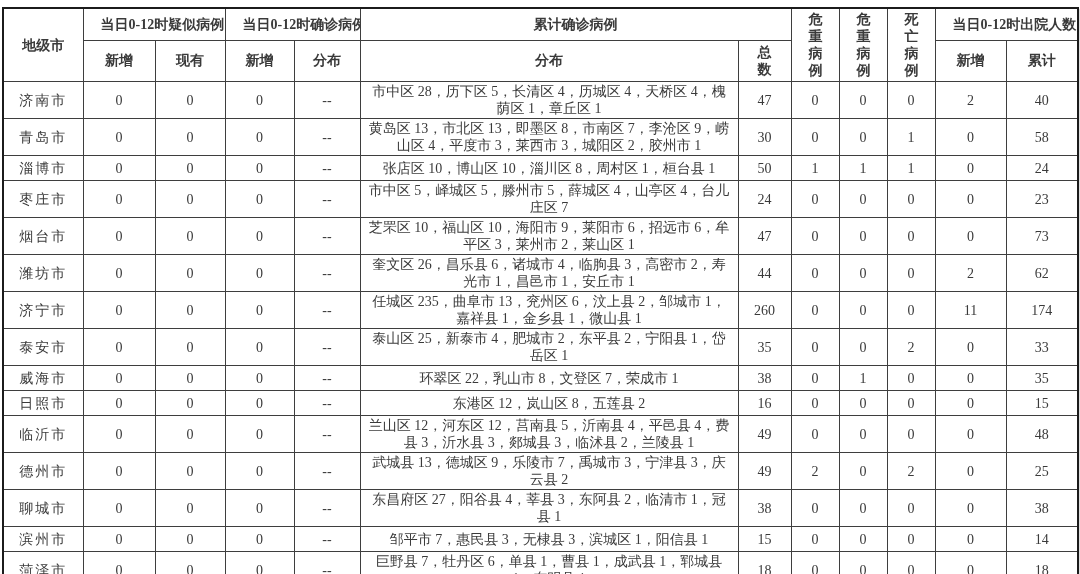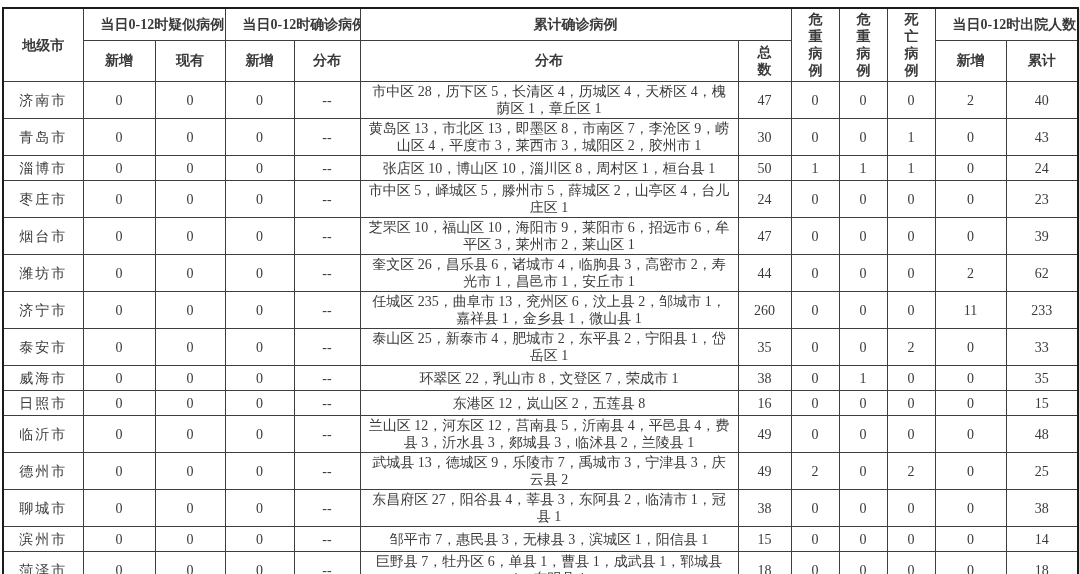--- a/index.html
+++ b/index.html
@@ -103,21 +103,21 @@
         <td data-name="cell-suspected-new">0</td>
         <td data-name="cell-suspected-existing">0</td>
         <td data-name="cell-confirmed-new">0</td>
         <td data-name="cell-confirmed-dist">--</td>
         <td data-name="cell-cumulative-dist" class="dist">黄岛区 13，市北区 13，即墨区 8，市南区 7，李沧区 9，崂山区 4，平度市 3，莱西市 3，城阳区 2，胶州市 1</td>
         <td data-name="cell-cumulative-total">30</td>
         <td data-name="cell-severe">0</td>
         <td data-name="cell-critical">0</td>
         <td data-name="cell-death">1</td>
         <td data-name="cell-discharged-new">0</td>
-        <td data-name="cell-discharged-total">43</td>
+        <td data-name="cell-discharged-total">58</td>
       </tr>
       <tr data-name="table-row">
         <td data-name="cell-city" class="city">淄博市</td>
         <td data-name="cell-suspected-new">0</td>
         <td data-name="cell-suspected-existing">0</td>
         <td data-name="cell-confirmed-new">0</td>
         <td data-name="cell-confirmed-dist">--</td>
         <td data-name="cell-cumulative-dist" class="dist">张店区 10，博山区 10，淄川区 8，周村区 1，桓台县 1</td>
         <td data-name="cell-cumulative-total">50</td>
         <td data-name="cell-severe">1</td>
@@ -125,41 +125,41 @@
         <td data-name="cell-death">1</td>
         <td data-name="cell-discharged-new">0</td>
         <td data-name="cell-discharged-total">24</td>
       </tr>
       <tr data-name="table-row">
         <td data-name="cell-city" class="city">枣庄市</td>
         <td data-name="cell-suspected-new">0</td>
         <td data-name="cell-suspected-existing">0</td>
         <td data-name="cell-confirmed-new">0</td>
         <td data-name="cell-confirmed-dist">--</td>
-        <td data-name="cell-cumulative-dist" class="dist">市中区 5，峄城区 5，滕州市 5，薛城区 2，山亭区 4，台儿庄区 1</td>
+        <td data-name="cell-cumulative-dist" class="dist">市中区 5，峄城区 5，滕州市 5，薛城区 4，山亭区 4，台儿庄区 7</td>
         <td data-name="cell-cumulative-total">24</td>
         <td data-name="cell-severe">0</td>
         <td data-name="cell-critical">0</td>
         <td data-name="cell-death">0</td>
         <td data-name="cell-discharged-new">0</td>
         <td data-name="cell-discharged-total">23</td>
       </tr>
       <tr data-name="table-row">
         <td data-name="cell-city" class="city">烟台市</td>
         <td data-name="cell-suspected-new">0</td>
         <td data-name="cell-suspected-existing">0</td>
         <td data-name="cell-confirmed-new">0</td>
         <td data-name="cell-confirmed-dist">--</td>
         <td data-name="cell-cumulative-dist" class="dist">芝罘区 10，福山区 10，海阳市 9，莱阳市 6，招远市 6，牟平区 3，莱州市 2，莱山区 1</td>
         <td data-name="cell-cumulative-total">47</td>
         <td data-name="cell-severe">0</td>
         <td data-name="cell-critical">0</td>
         <td data-name="cell-death">0</td>
         <td data-name="cell-discharged-new">0</td>
-        <td data-name="cell-discharged-total">39</td>
+        <td data-name="cell-discharged-total">73</td>
       </tr>
       <tr data-name="table-row">
         <td data-name="cell-city" class="city">潍坊市</td>
         <td data-name="cell-suspected-new">0</td>
         <td data-name="cell-suspected-existing">0</td>
         <td data-name="cell-confirmed-new">0</td>
         <td data-name="cell-confirmed-dist">--</td>
         <td data-name="cell-cumulative-dist" class="dist">奎文区 26，昌乐县 6，诸城市 4，临朐县 3，高密市 2，寿光市 1，昌邑市 1，安丘市 1</td>
         <td data-name="cell-cumulative-total">44</td>
         <td data-name="cell-severe">0</td>
@@ -173,21 +173,21 @@
         <td data-name="cell-suspected-new">0</td>
         <td data-name="cell-suspected-existing">0</td>
         <td data-name="cell-confirmed-new">0</td>
         <td data-name="cell-confirmed-dist">--</td>
         <td data-name="cell-cumulative-dist" class="dist">任城区 235，曲阜市 13，兖州区 6，汶上县 2，邹城市 1，嘉祥县 1，金乡县 1，微山县 1</td>
         <td data-name="cell-cumulative-total">260</td>
         <td data-name="cell-severe">0</td>
         <td data-name="cell-critical">0</td>
         <td data-name="cell-death">0</td>
         <td data-name="cell-discharged-new">11</td>
-        <td data-name="cell-discharged-total">233</td>
+        <td data-name="cell-discharged-total">174</td>
       </tr>
       <tr data-name="table-row">
         <td data-name="cell-city" class="city">泰安市</td>
         <td data-name="cell-suspected-new">0</td>
         <td data-name="cell-suspected-existing">0</td>
         <td data-name="cell-confirmed-new">0</td>
         <td data-name="cell-confirmed-dist">--</td>
         <td data-name="cell-cumulative-dist" class="dist">泰山区 25，新泰市 4，肥城市 2，东平县 2，宁阳县 1，岱岳区 1</td>
         <td data-name="cell-cumulative-total">35</td>
         <td data-name="cell-severe">0</td>
@@ -209,21 +209,21 @@
         <td data-name="cell-death">0</td>
         <td data-name="cell-discharged-new">0</td>
         <td data-name="cell-discharged-total">35</td>
       </tr>
       <tr data-name="table-row">
         <td data-name="cell-city" class="city">日照市</td>
         <td data-name="cell-suspected-new">0</td>
         <td data-name="cell-suspected-existing">0</td>
         <td data-name="cell-confirmed-new">0</td>
         <td data-name="cell-confirmed-dist">--</td>
-        <td data-name="cell-cumulative-dist" class="dist">东港区 12，岚山区 2，五莲县 8</td>
+        <td data-name="cell-cumulative-dist" class="dist">东港区 12，岚山区 8，五莲县 2</td>
         <td data-name="cell-cumulative-total">16</td>
         <td data-name="cell-severe">0</td>
         <td data-name="cell-critical">0</td>
         <td data-name="cell-death">0</td>
         <td data-name="cell-discharged-new">0</td>
         <td data-name="cell-discharged-total">15</td>
       </tr>
       <tr data-name="table-row">
         <td data-name="cell-city" class="city">临沂市</td>
         <td data-name="cell-suspected-new">0</td>

